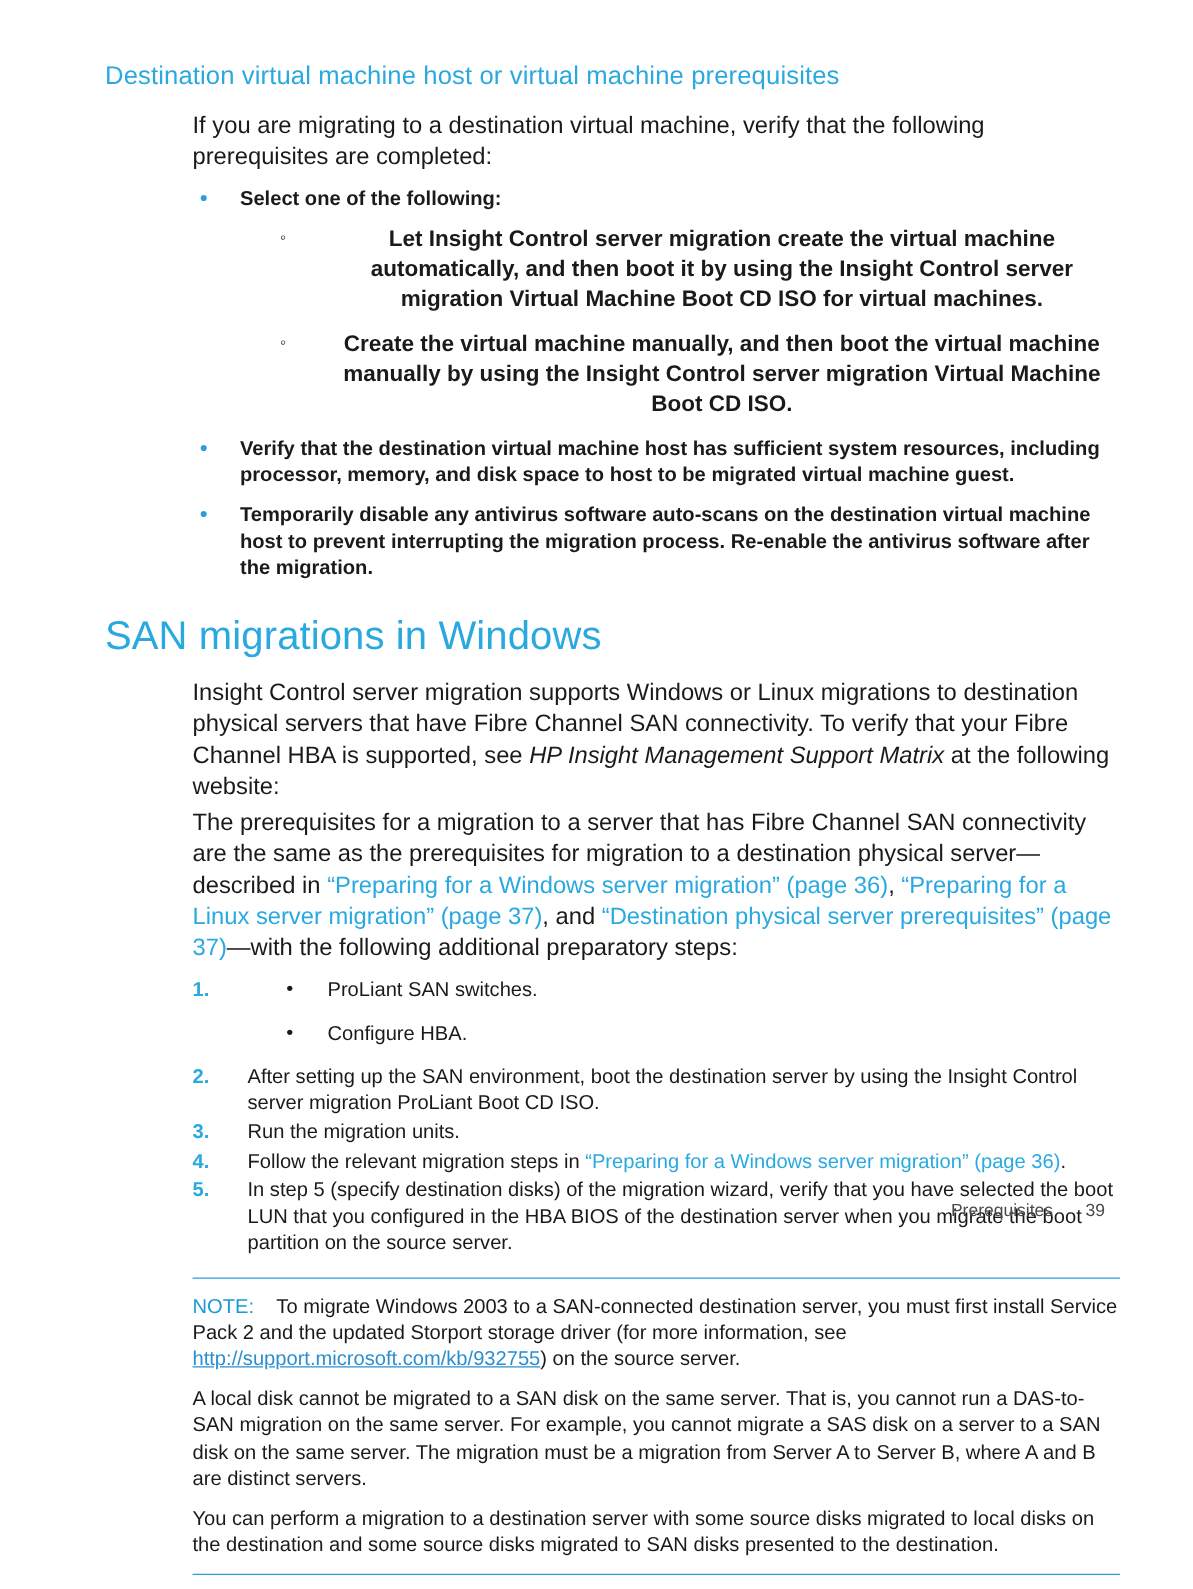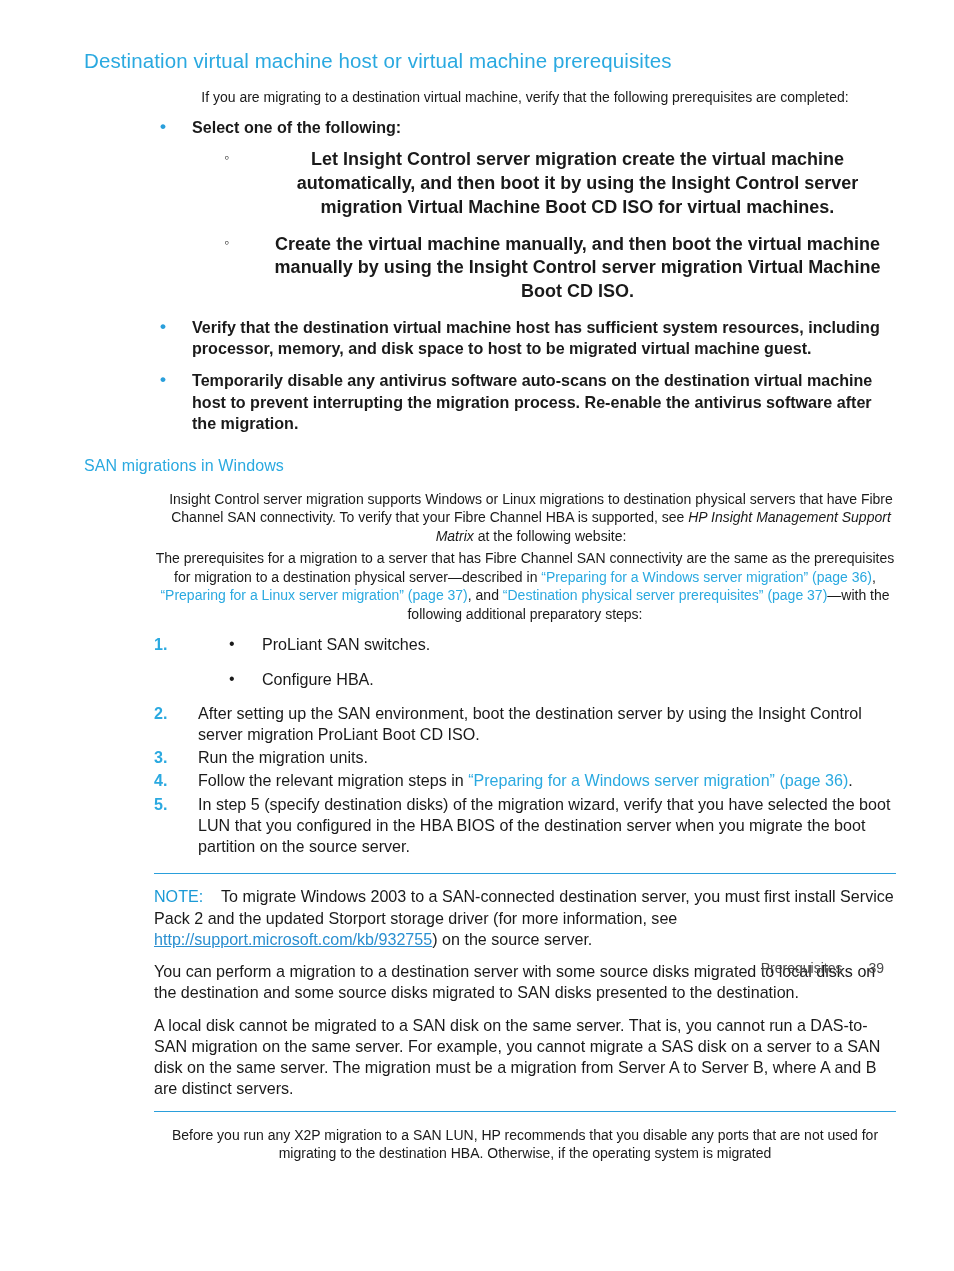--- a/index.html
+++ b/index.html
@@ -28,36 +28,36 @@
   .h3 {
     color: #2aa9e0;
     font-size: 20.5px;
     font-weight: 400;
     line-height: 1.25;
     margin: 0 0 14px 0;
     letter-spacing: 0.1px;
   }
   .h2 {
     color: #2aa9e0;
-    font-size: 16px;
+    font-size: 32px;
     font-weight: 400;
     line-height: 1.25;
     margin: 22px 0 14px 0;
     letter-spacing: 0.1px;
   }
 
   
   .body-indent { margin-left: 70px; }
   p.para {
-    font-size: 14px;
+    font-size: 19px;
     line-height: 1.32;
     margin: 0 0 11px 0;
-    text-align: center;
-  }
-  p.tight { margin-bottom: 4px; margin-left: 12px; }
+    text-align: left;
+  }
+  p.tight { margin-bottom: 4px; }
   .ital { font-style: italic; }
 
   a.xref {
     color: #2aa9e0;
     text-decoration: none;
   }
   a.extlink {
     color: #2a8fd0;
     text-decoration: underline;
   }
@@ -256,23 +256,23 @@
     <li>
       <span>In step 5 (specify destination disks) of the migration wizard, verify that you have selected the boot LUN that you configured in the HBA BIOS of the destination server when you migrate the boot partition on the source server.</span>
     </li>
   </ol>
 
   <div class="note">
     <div class="note-rule"></div>
 
     <p><span class="note-label">NOTE:</span>&nbsp;&nbsp;&nbsp;&nbsp;<span>To migrate Windows 2003 to a SAN-connected destination server, you must first install Service Pack 2 and the updated Storport storage driver (for more information, see </span><a href="#" class="extlink">http://support.microsoft.com/kb/932755</a><span>) on the source server.</span></p>
 
+    <p>A local disk cannot be migrated to a SAN disk on the same server. That is, you cannot run a DAS-to-SAN migration on the same server. For example, you cannot migrate a SAS disk on a server to a SAN disk on the same server. The migration must be a migration from Server A to Server B, where A and B are distinct servers.</p>
+
     <p>You can perform a migration to a destination server with some source disks migrated to local disks on the destination and some source disks migrated to SAN disks presented to the destination.</p>
-
-    <p>A local disk cannot be migrated to a SAN disk on the same server. That is, you cannot run a DAS-to-SAN migration on the same server. For example, you cannot migrate a SAS disk on a server to a SAN disk on the same server. The migration must be a migration from Server A to Server B, where A and B are distinct servers.</p>
 
     <div class="note-rule bottom"></div>
   </div>
 
   <div class="body-indent">
     <p class="para">Before you run any X2P migration to a SAN LUN, HP recommends that you disable any ports that are not used for migrating to the destination HBA. Otherwise, if the operating system is migrated</p>
   </div>
 
   <div class="footer">
     <span>Prerequisites</span><span class="fnum">39</span>

